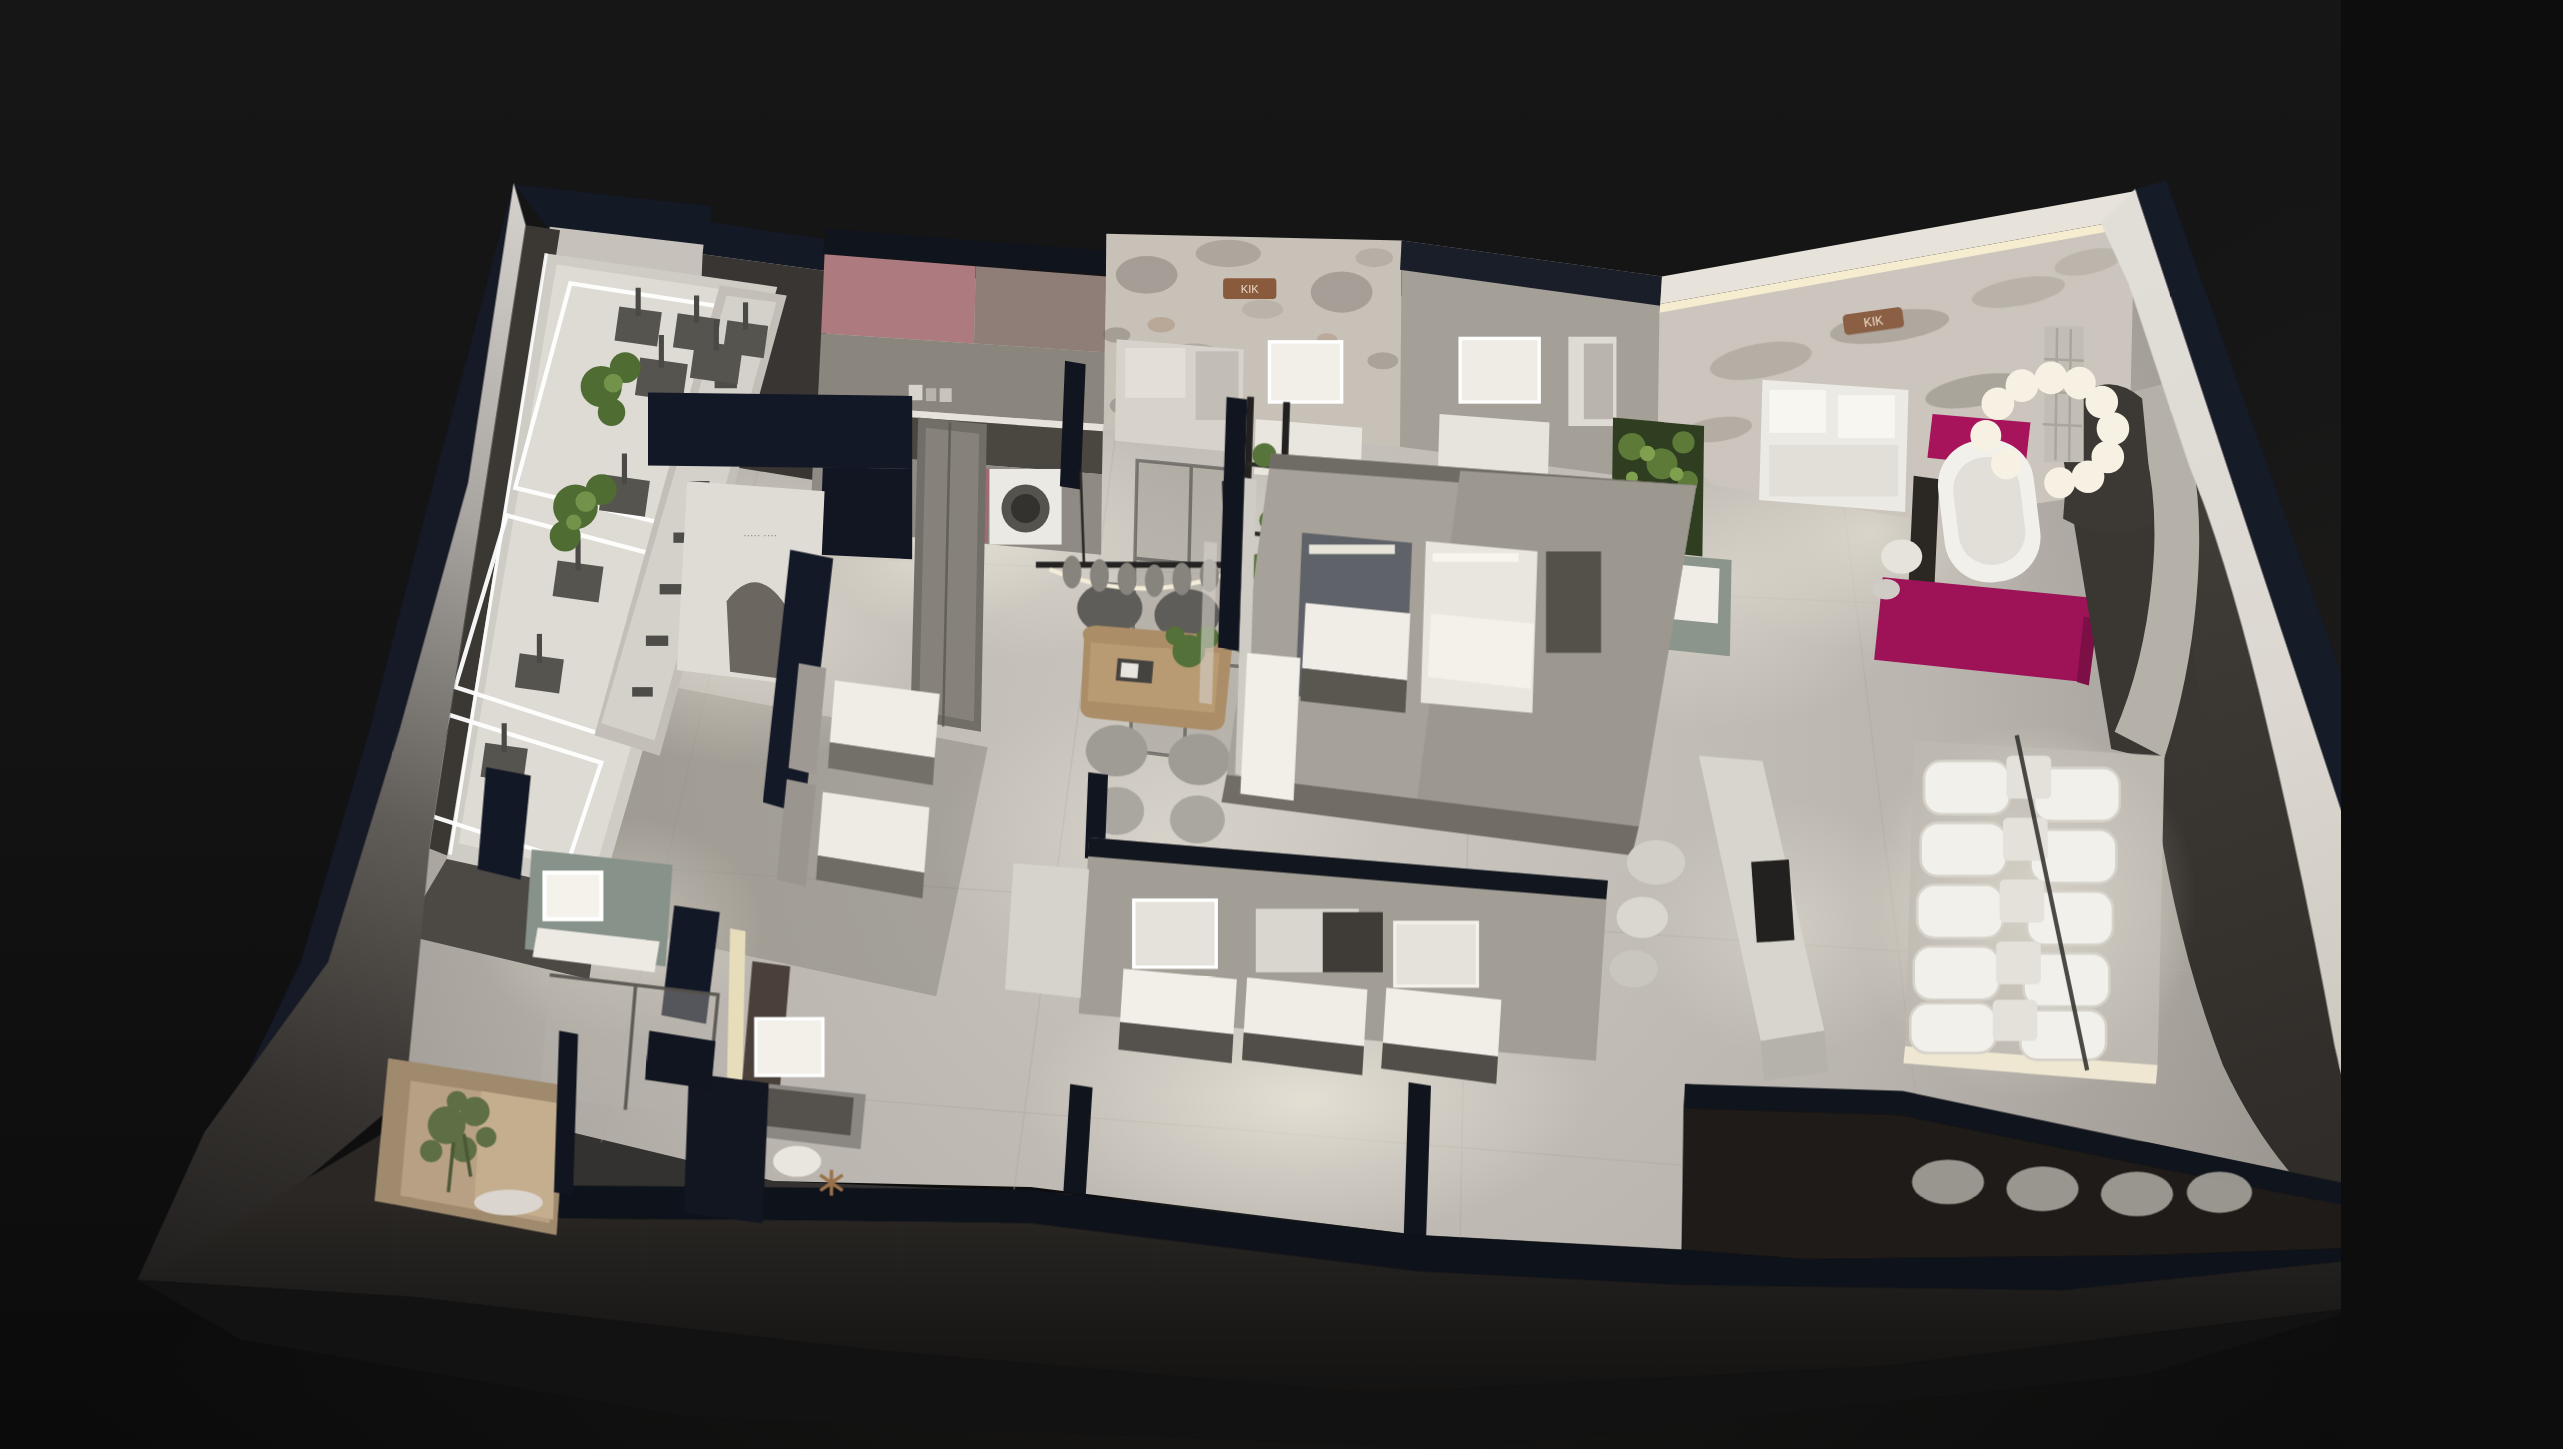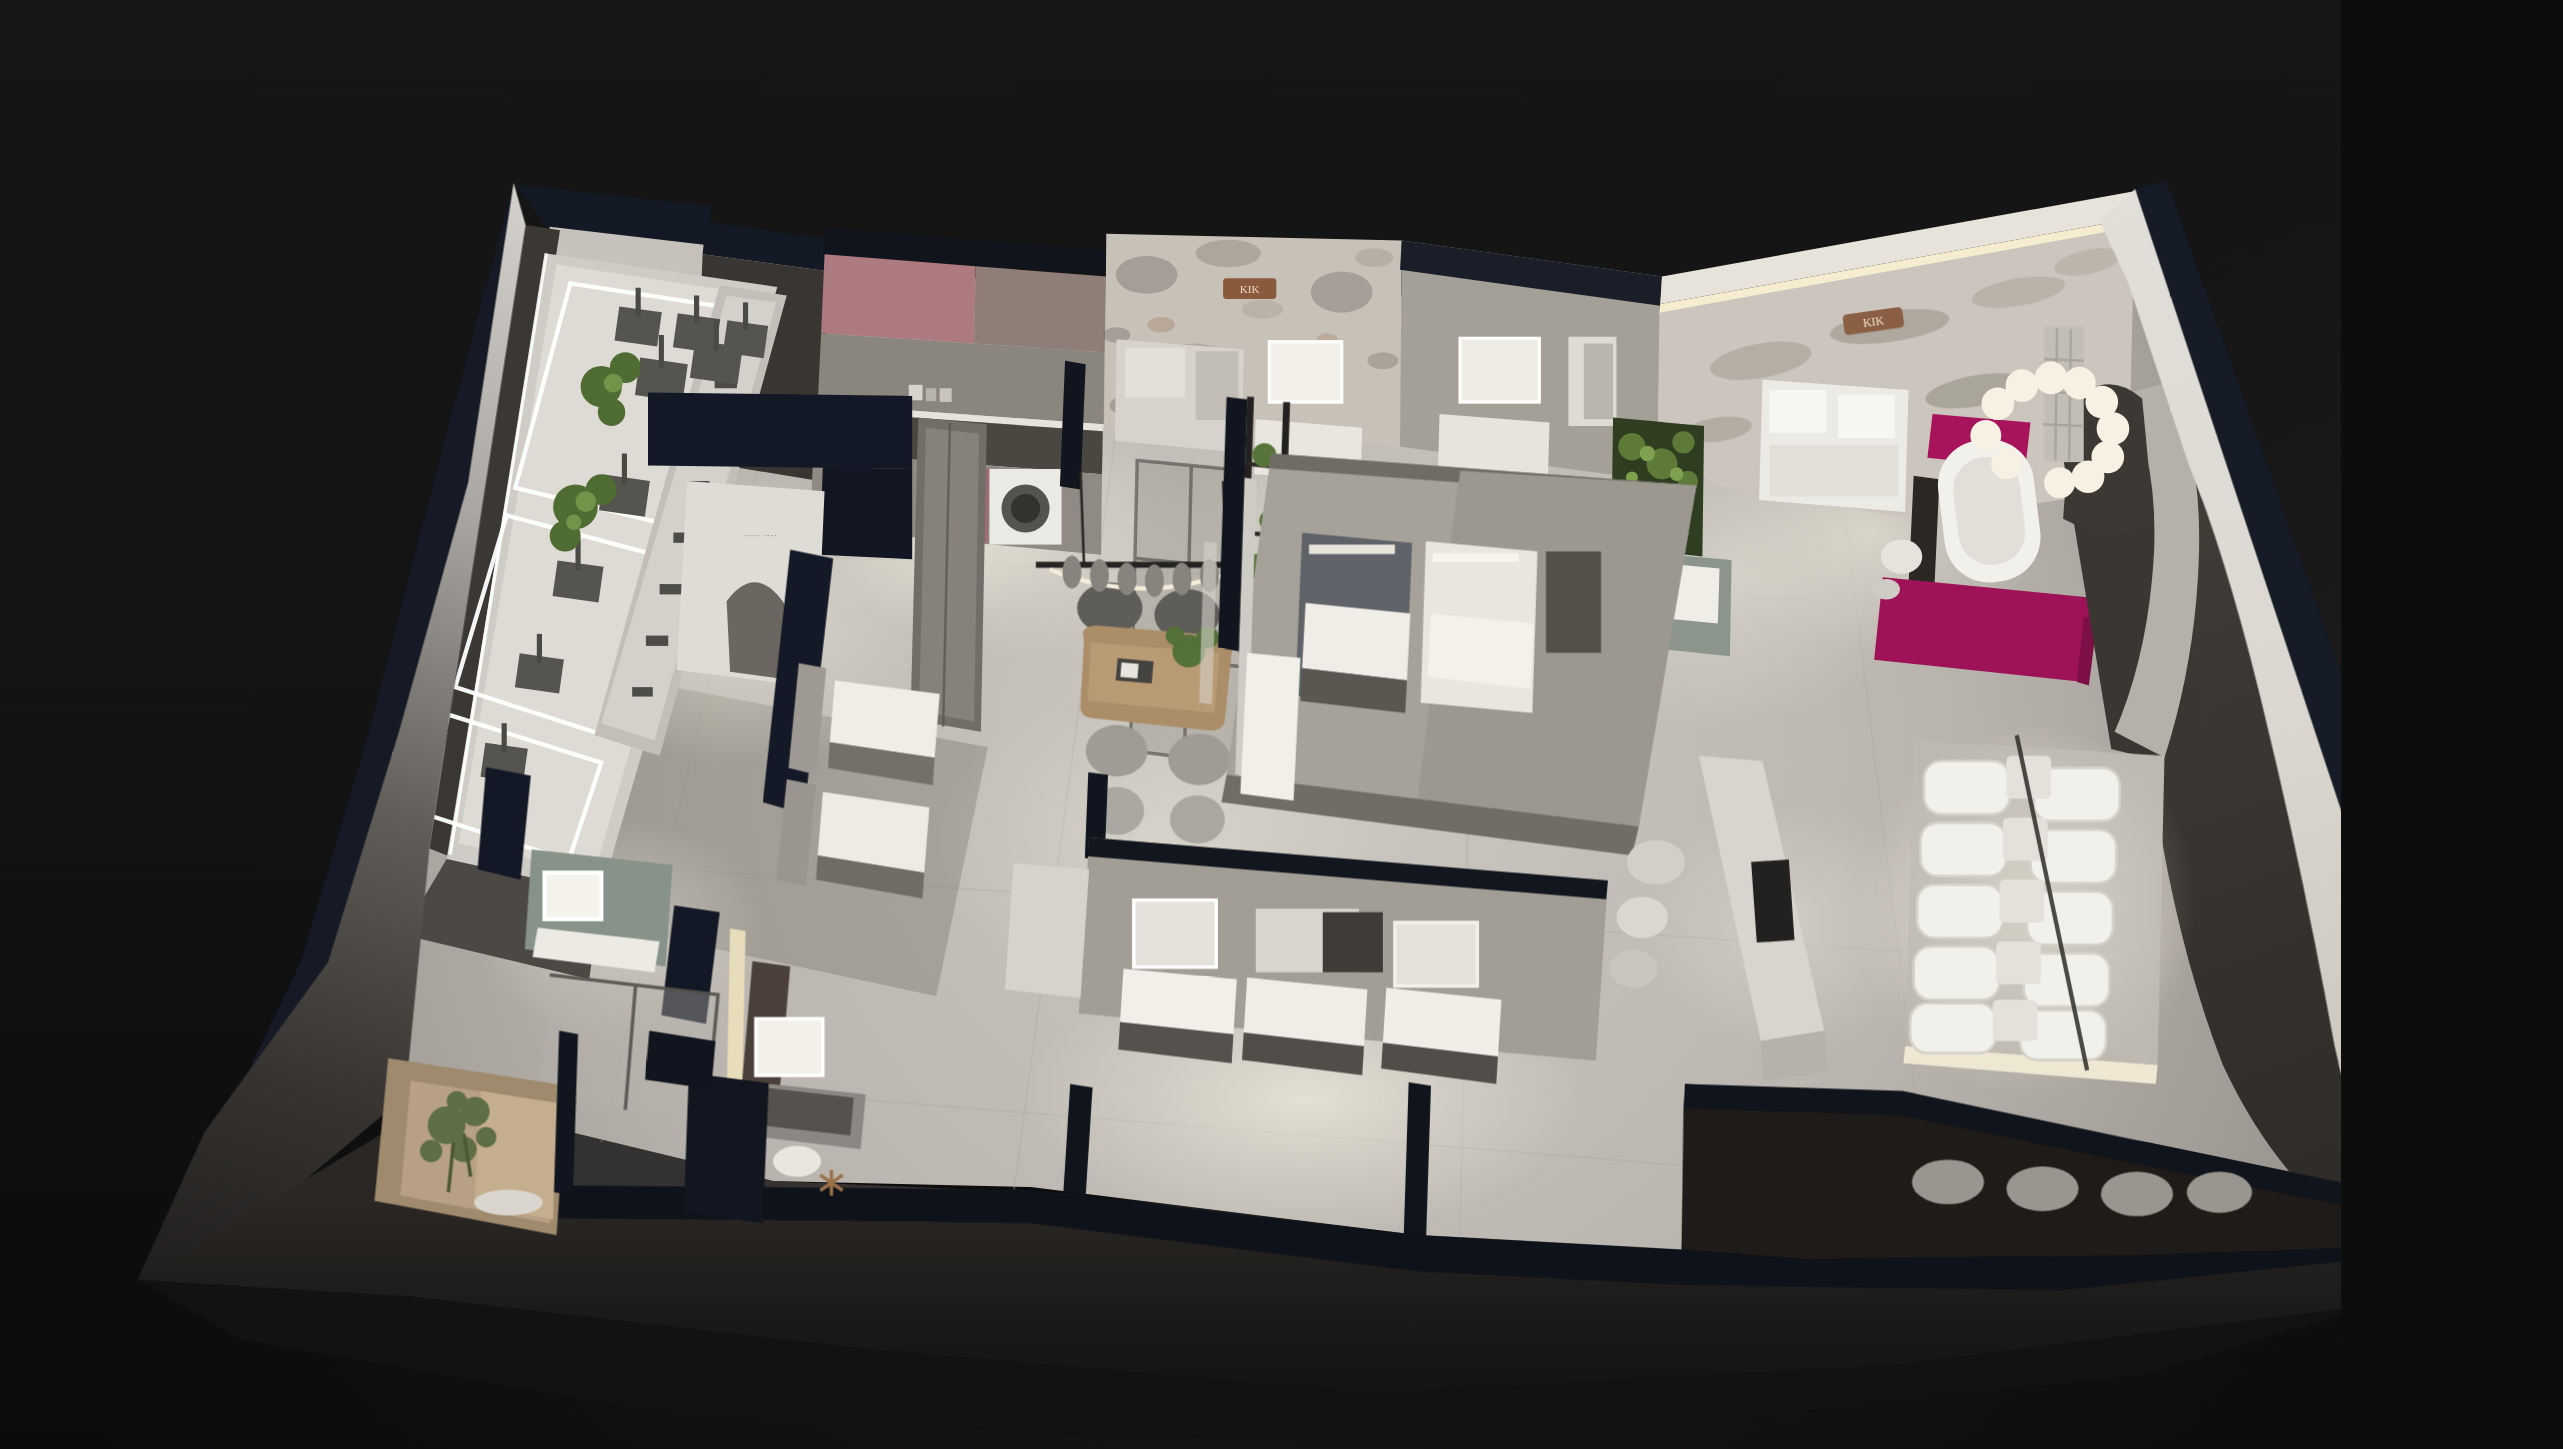--- a/index.html
+++ b/index.html
@@ -1,16 +1,16 @@
 <!DOCTYPE html>
 <html style="font-size:13.7px"><head>
 <meta charset="utf-8">
 <style>
   html,body{margin:0;padding:0;background:#0d0d0d;}
-  #stage{width:2341px;height:1449px;position:relative;overflow:hidden;font-family:Liberation Serif, serif;}
+  #stage{width:2341px;height:1449px;position:relative;overflow:hidden;font-family:Liberation Sans, sans-serif;}
   svg{display:block;}
 </style>
 </head>
 <body>
 <div id="stage">
 <svg width="2563" height="1449" viewBox="0 0 2984 1687">
 <defs>
   <linearGradient id="bg" x1="0" y1="0" x2="0" y2="1">
     <stop offset="0" stop-color="#161616"></stop>
     <stop offset="0.5" stop-color="#131313"></stop>

